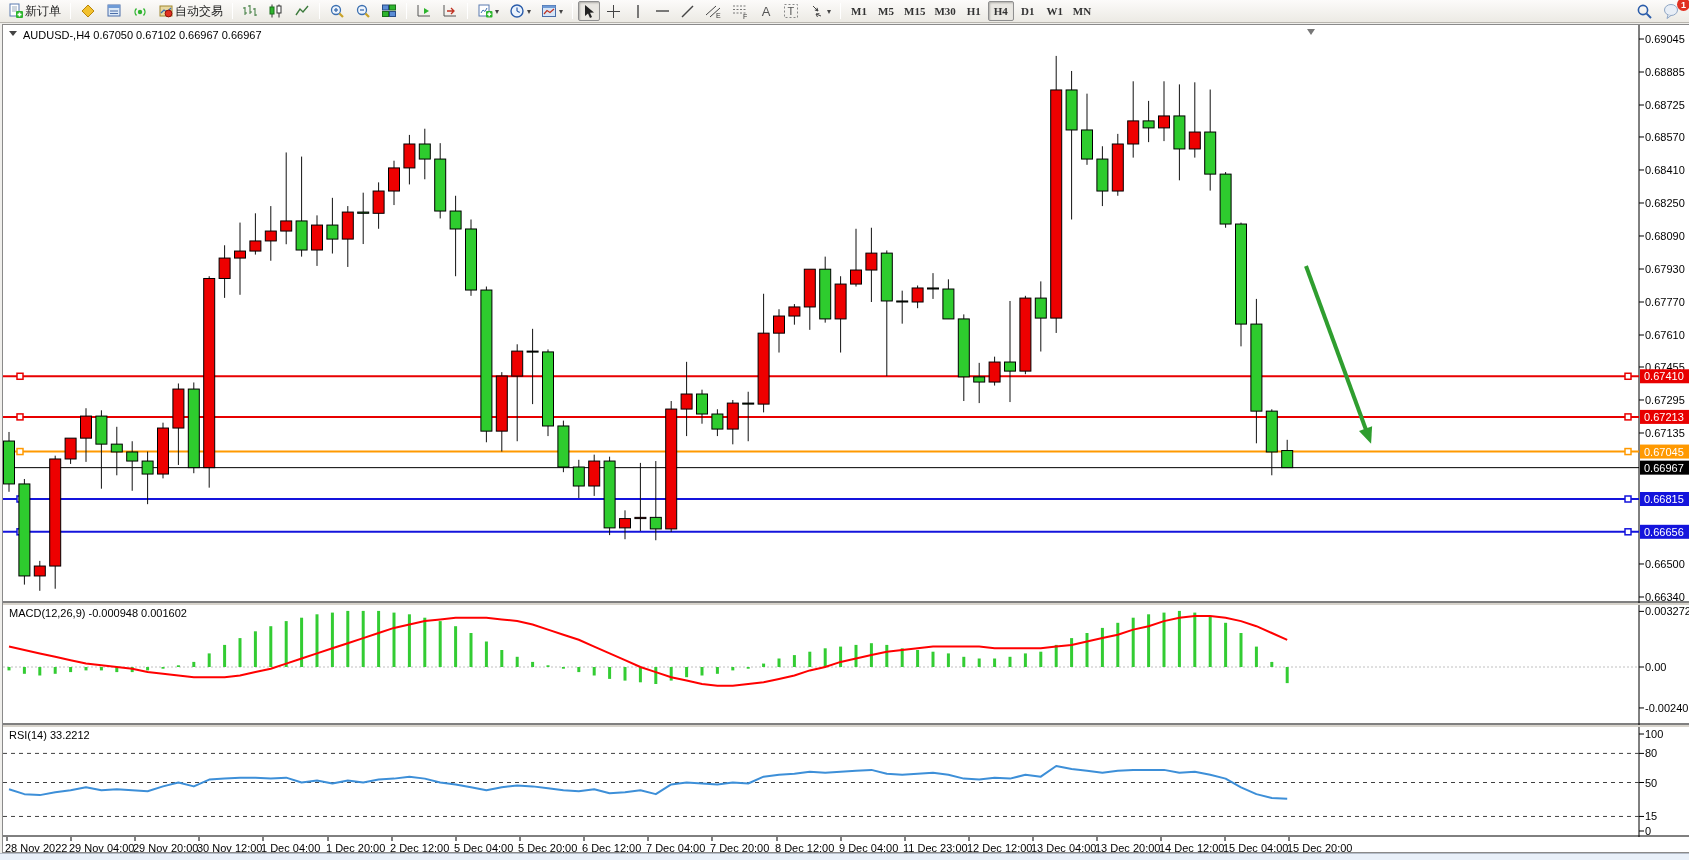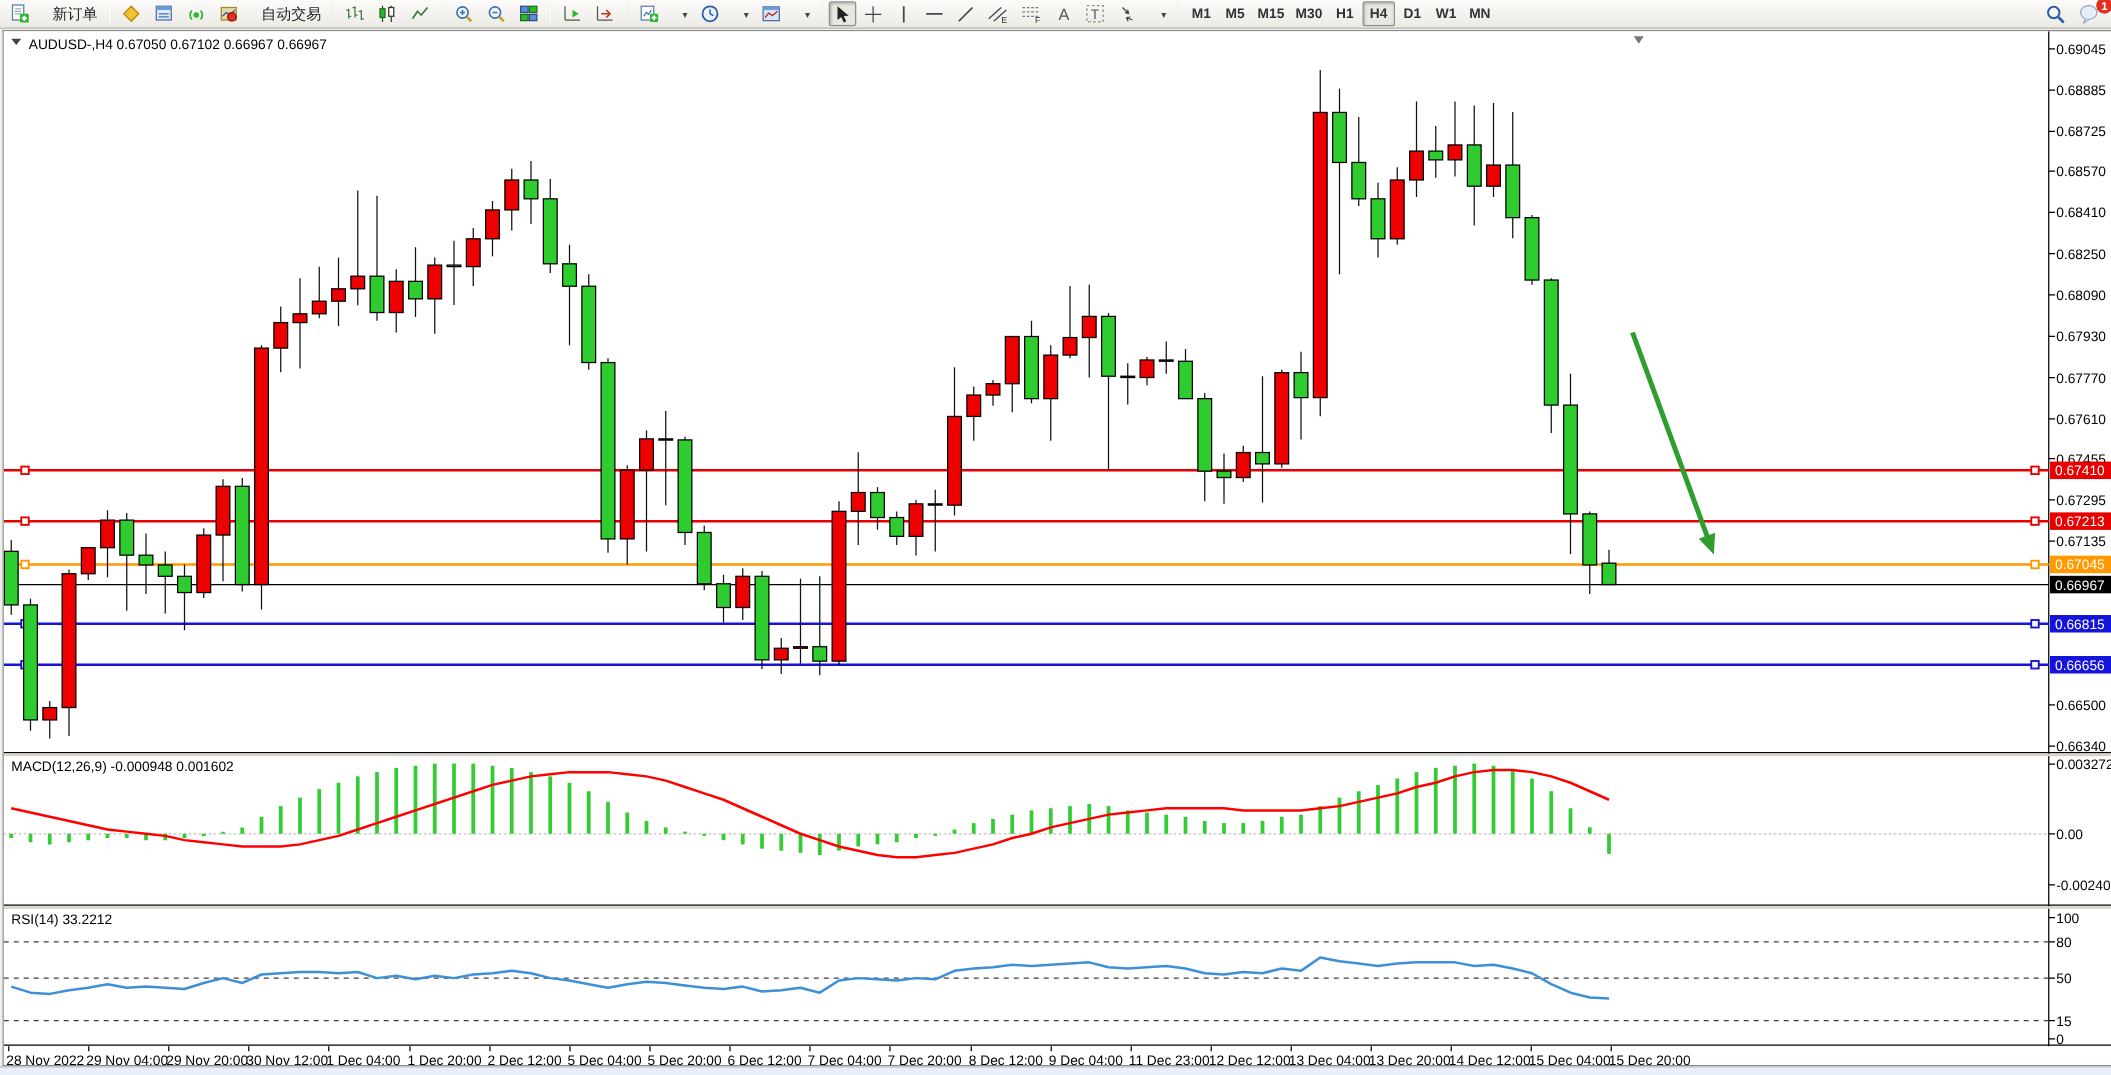--- a/index.html
+++ b/index.html
@@ -3,21 +3,21 @@
 <meta charset="utf-8">
 <style>
   html,body{margin:0;padding:0;width:1689px;height:860px;overflow:hidden;
     font-family:"Liberation Sans","DejaVu Sans",sans-serif;background:#f0efec;}
   *{box-sizing:border-box;}
   
   #toolbar{position:absolute;left:0;top:0;width:1689px;height:23px;
     background:linear-gradient(#fcfbfa,#eceae4);border-bottom:1px solid #b8b5ae;
     display:flex;align-items:center;padding:0 4px;gap:2px;}
   .tbtn{height:20px;min-width:22px;display:flex;align-items:center;justify-content:center;
-    gap:18px;padding:0 3px;border:1px solid transparent;border-radius:2px;font-size:12px;color:#222;cursor:default;}
+    gap:1px;padding:0 3px;border:1px solid transparent;border-radius:2px;font-size:12px;color:#222;cursor:default;}
   .tbtn.active{border:1px solid #8f8f8f;background:#e9e7e2;box-shadow:inset 1px 1px 2px rgba(0,0,0,.25);}
   .tsep{width:7px;height:20px;display:flex;align-items:center;justify-content:center;}
   .tsep i{display:block;width:1px;height:16px;background:#c6c3bc;border-right:1px solid #fff;}
   .tf{font-size:11px;font-weight:bold;color:#333;min-width:26px;}
   .drop{font-size:8px;color:#444;margin-left:1px;}
   .spacer{flex:1;}
   .badge{position:absolute;top:-4px;right:-6px;background:#e03020;color:#fff;border-radius:50%;
     width:13px;height:13px;font-size:9px;font-weight:bold;display:flex;align-items:center;justify-content:center;}
   
   #chartwin{position:absolute;left:2px;top:24px;width:1687px;height:829px;
@@ -224,21 +224,21 @@
   <div class="tbtn">
     <svg width="16" height="16" viewBox="0 0 16 16">
       <path d="M4 3 l5 5 M9 8 l-1 -3.2 M9 8 l-3.2 -1" stroke="#444" fill="none"></path>
       <path d="M12 13 l-5 -2 M7 11 l3.4 -0.4 M7 11 l1.5 3" stroke="#444" fill="none"></path>
       </svg>
     <span class="drop">▾</span>
   </div>
   <div class="tsep">
       <i></i>
     </div>
-  <div id="tfgroup" style="display:flex;gap:1px;">
+  <div id="tfgroup" style="display:flex;gap:1px;font-family:Liberation Serif, serif;">
       <div class="tbtn tf">M1</div>
       <div class="tbtn tf">M5</div>
       <div class="tbtn tf">M15</div>
       <div class="tbtn tf">M30</div>
       <div class="tbtn tf">H1</div>
       <div class="tbtn tf active">H4</div>
       <div class="tbtn tf">D1</div>
       <div class="tbtn tf">W1</div>
       <div class="tbtn tf">MN</div>
     </div>

